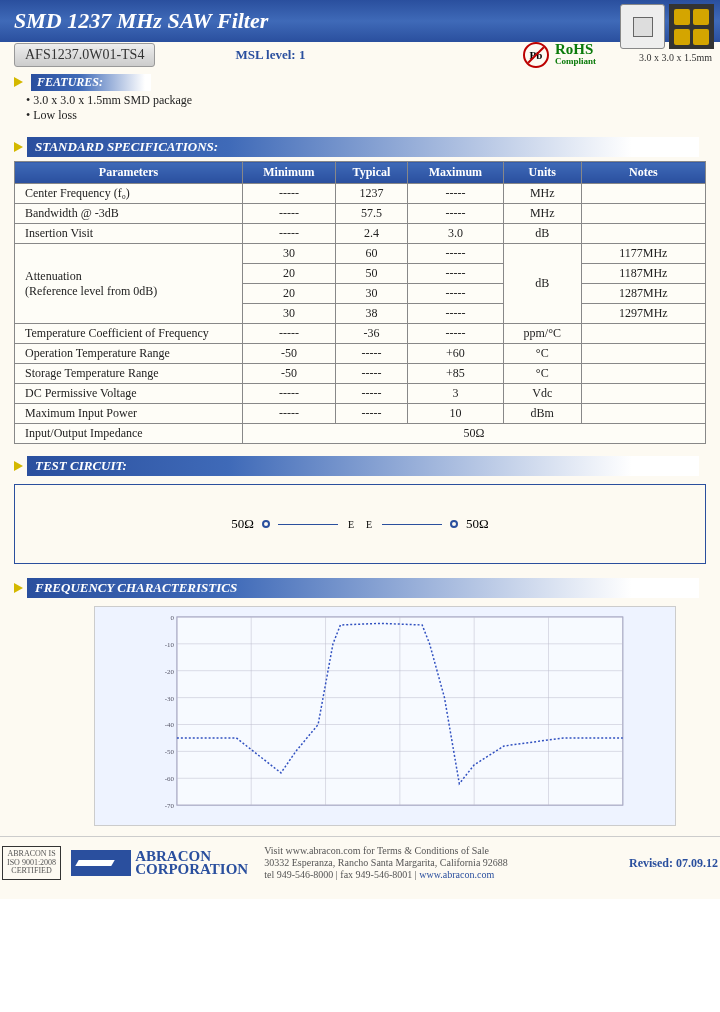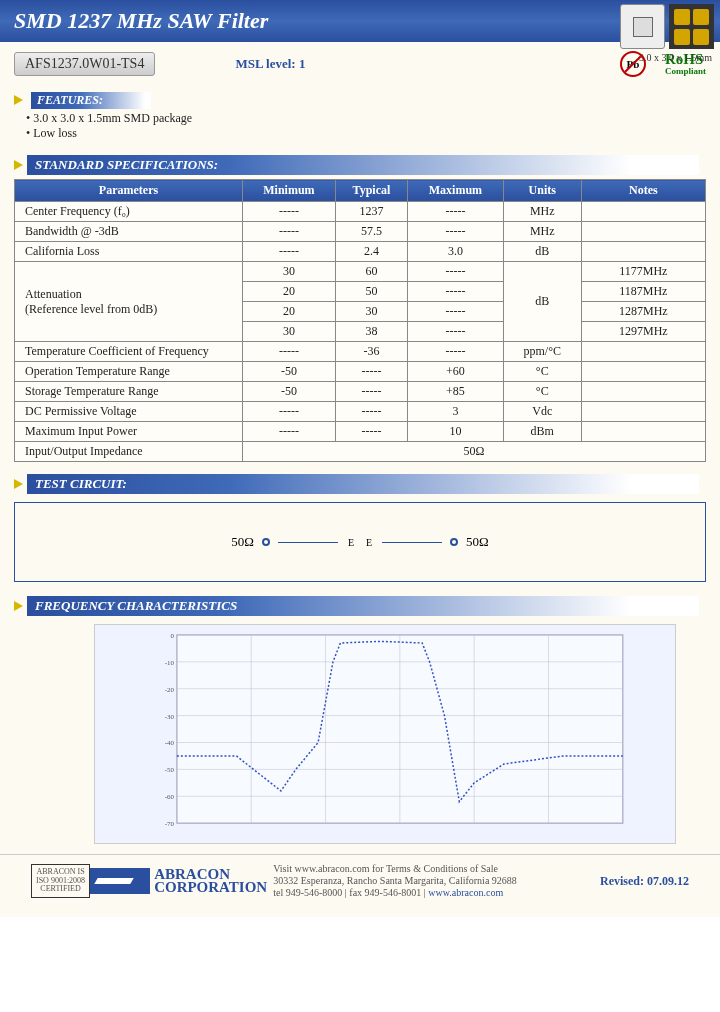--- a/index.html
+++ b/index.html
@@ -5,24 +5,24 @@
   * { box-sizing: border-box; margin: 0; padding: 0; }
   body { font-family: "Times New Roman", serif; background: #fff; width: 720px; }
   .page { background: #fdfaf2; padding: 0 0 10px 0; position: relative; }
   .header { background: linear-gradient(to bottom, #2a4f9e 0%, #3f6ab8 50%, #2a4f9e 100%); color: #fff; padding: 8px 14px; display: flex; align-items: center; }
   .header h1 { font-size: 22px; font-weight: bold; font-style: italic; text-align: center; }
   .package-box { position: absolute; top: 4px; right: 6px; display:flex; gap:4px;}
   .chip { width: 45px; height: 45px; border: 1px solid #888; border-radius:3px; background:#eee; display:flex;align-items:center;justify-content:center;}
   .chip2 { width: 45px; height: 45px; background:#333; display:flex;flex-wrap:wrap;align-items:center;justify-content:center;gap:3px;padding:4px;}
   .pad{width:16px;height:16px;background:#d4a500;border-radius:2px;}
   .pkgdim { position:absolute; top:52px; right:8px; font-size:10px; color:#333;}
-  .subhead { display:flex; align-items:center; padding: 9px 14px; gap: 20px;}
+  .subhead { display:flex; align-items:center; padding: 0 14px; gap: 20px;}
   .partnum { background: linear-gradient(to bottom,#eee,#ccc); border:1px solid #999; border-radius:3px; padding:3px 10px; font-size:14px; color:#333;}
   .msl { color: #2a4f9e; font-weight:bold; font-size:13px; margin-left: 60px;}
-  .compliance { display:flex; align-items:center; gap:19px; margin-left:auto; }
+  .compliance { display:flex; align-items:flex-start; gap:6px; margin-left:auto; margin-right: 110px;}
   .pbfree { width:26px;height:26px;border:2px solid #b00;border-radius:50%;position:relative;display:flex;align-items:center;justify-content:center;font-size:11px;font-weight:bold;}
   .pbfree::after{content:"";position:absolute;width:100%;height:2px;background:#b00;transform:rotate(-45deg);}
   .rohs { color:#0a7a0a; font-weight:bold; font-size:15px; line-height:1;}
   .rohs small { font-size:9px; display:block;}
   .content { padding: 0 14px; }
   .section-hdr { background: linear-gradient(to right, #2a4f9e 0%, #3f6ab8 30%, #fff 90%); color:#fff; font-weight:bold; font-style:italic; padding: 2px 8px; font-size: 13px; margin: 4px 0; position:relative;}
   .arrow-bullet { display:inline-block; width:0;height:0;border-top:5px solid transparent;border-bottom:5px solid transparent;border-left:9px solid #d4b800; margin-right:4px; vertical-align:middle;}
   .section-wrap { display:flex; gap: 30px; margin: 4px 0 10px 0;}
   .section-col { flex: 0 0 auto;}
   .mini-hdr { background: linear-gradient(to right, #2a4f9e 0%, #3f6ab8 40%, #fff 95%); color:#fff; font-weight:bold; font-style:italic; padding: 1px 6px; font-size: 12px; display:inline-block; min-width:120px;}
@@ -34,21 +34,21 @@
   table.spec td.lft { text-align:left; padding-left:10px;}
   .circuit { border:1px solid #2a4f9e; padding: 12px; margin:4px 0 10px 0; display:flex; align-items:center; justify-content:center; gap:8px; font-size:13px; position:relative; height:80px;}
   .port{width:8px;height:8px;border:2px solid #2a4f9e;border-radius:50%;}
   .line{flex:0 0 60px;height:1px;background:#2a4f9e;}
   .sawbox{border:1px solid #2a4f9e;padding:8px 18px;position:relative;}
   .gndline{width:1px;height:12px;background:#2a4f9e;margin:0 auto;}
   .gndbar{width:20px;height:1px;background:#2a4f9e;margin:0 auto;}
   .elabel{font-size:10px;padding:0 2px;}
   .freqchart { border:1px solid #ccc; margin: 4px 30px 10px 80px; height: 220px; background:#eef3ff; position:relative; overflow:hidden;}
   .freqchart svg { width:100%; height:100%;}
-  .footer { display:flex; align-items:center; padding: 8px 31px; gap: 0; border-top: 1px solid #ccc; font-size:10px; color:#555;}
+  .footer { display:flex; align-items:center; padding: 8px 2px; gap: 10px; border-top: 1px solid #ccc; font-size:10px; color:#555;}
   .iso { border:1px solid #333; padding:3px 4px; font-size:8px; text-align:center; line-height:1.1;}
   .logo { display:flex; align-items:center; gap:4px;}
   .logomark { width:60px; height:26px; background:#2a4f9e; position:relative;}
   .logomark::before{content:"";position:absolute;left:6px;top:10px;width:36px;height:6px;background:#fff;transform:skewX(-30deg);}
   .logotext { color:#2a4f9e; font-weight:bold; font-size:15px; line-height:0.9;}
   .addr { font-size:10px; line-height:1.2; flex:1; margin-left:6px;}
   .revised{ color:#2a4f9e; font-weight:bold; font-size:12px;}
   a.web{color:#2a4f9e;}
 </style>
 </head>
@@ -116,21 +116,21 @@
           </tr>
           <tr>
             <td class="lft">Bandwidth @ -3dB</td>
             <td>-----</td>
             <td>57.5</td>
             <td>-----</td>
             <td>MHz</td>
             <td></td>
           </tr>
           <tr>
-            <td class="lft">California Loss</td>
+            <td class="lft">Insertion Visit</td>
             <td>-----</td>
             <td>2.4</td>
             <td>3.0</td>
             <td>dB</td>
             <td></td>
           </tr>
           <tr>
             <td class="lft" rowspan="4" style="white-space: pre-line;">Attenuation
 (Reference level from 0dB)</td>
             <td>30</td>

